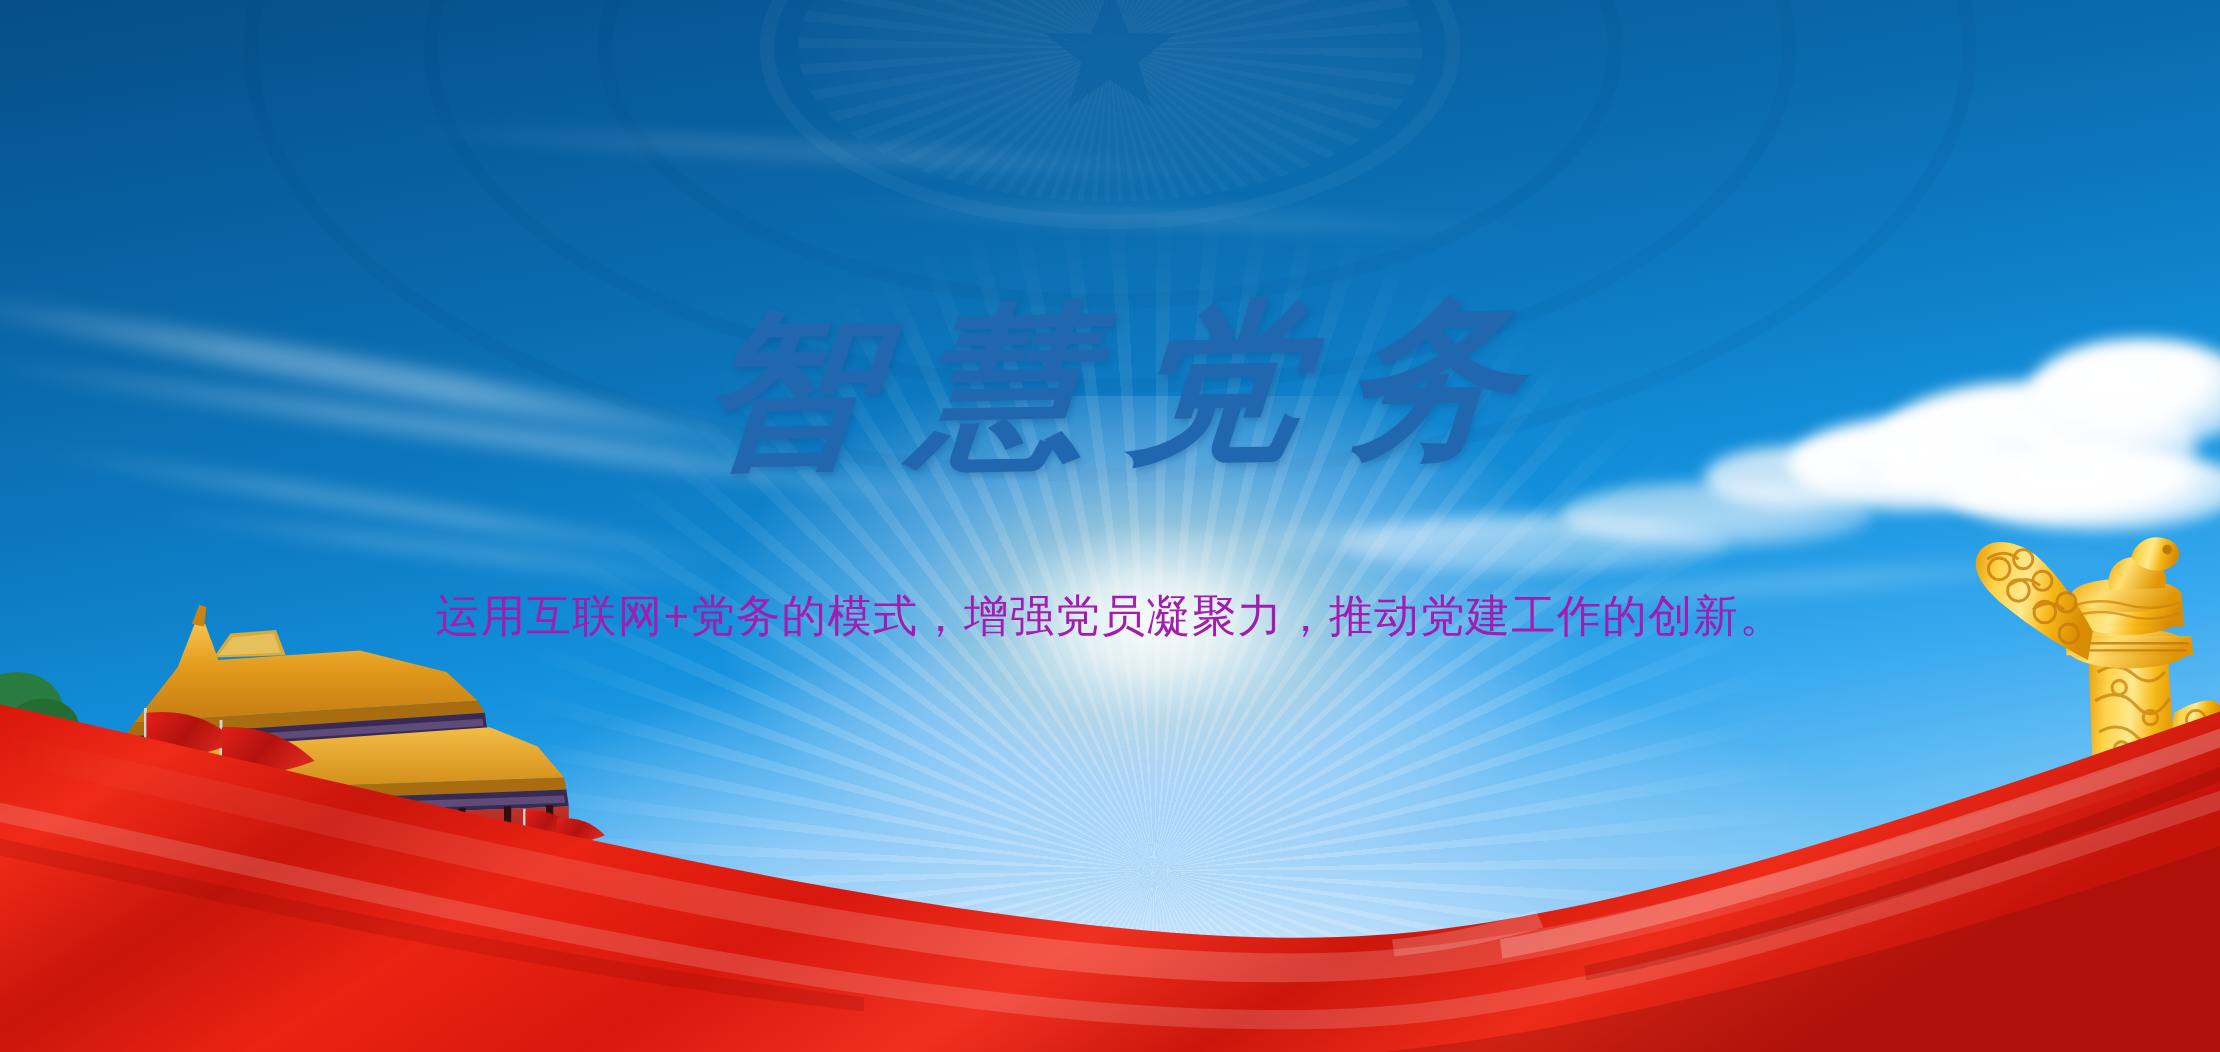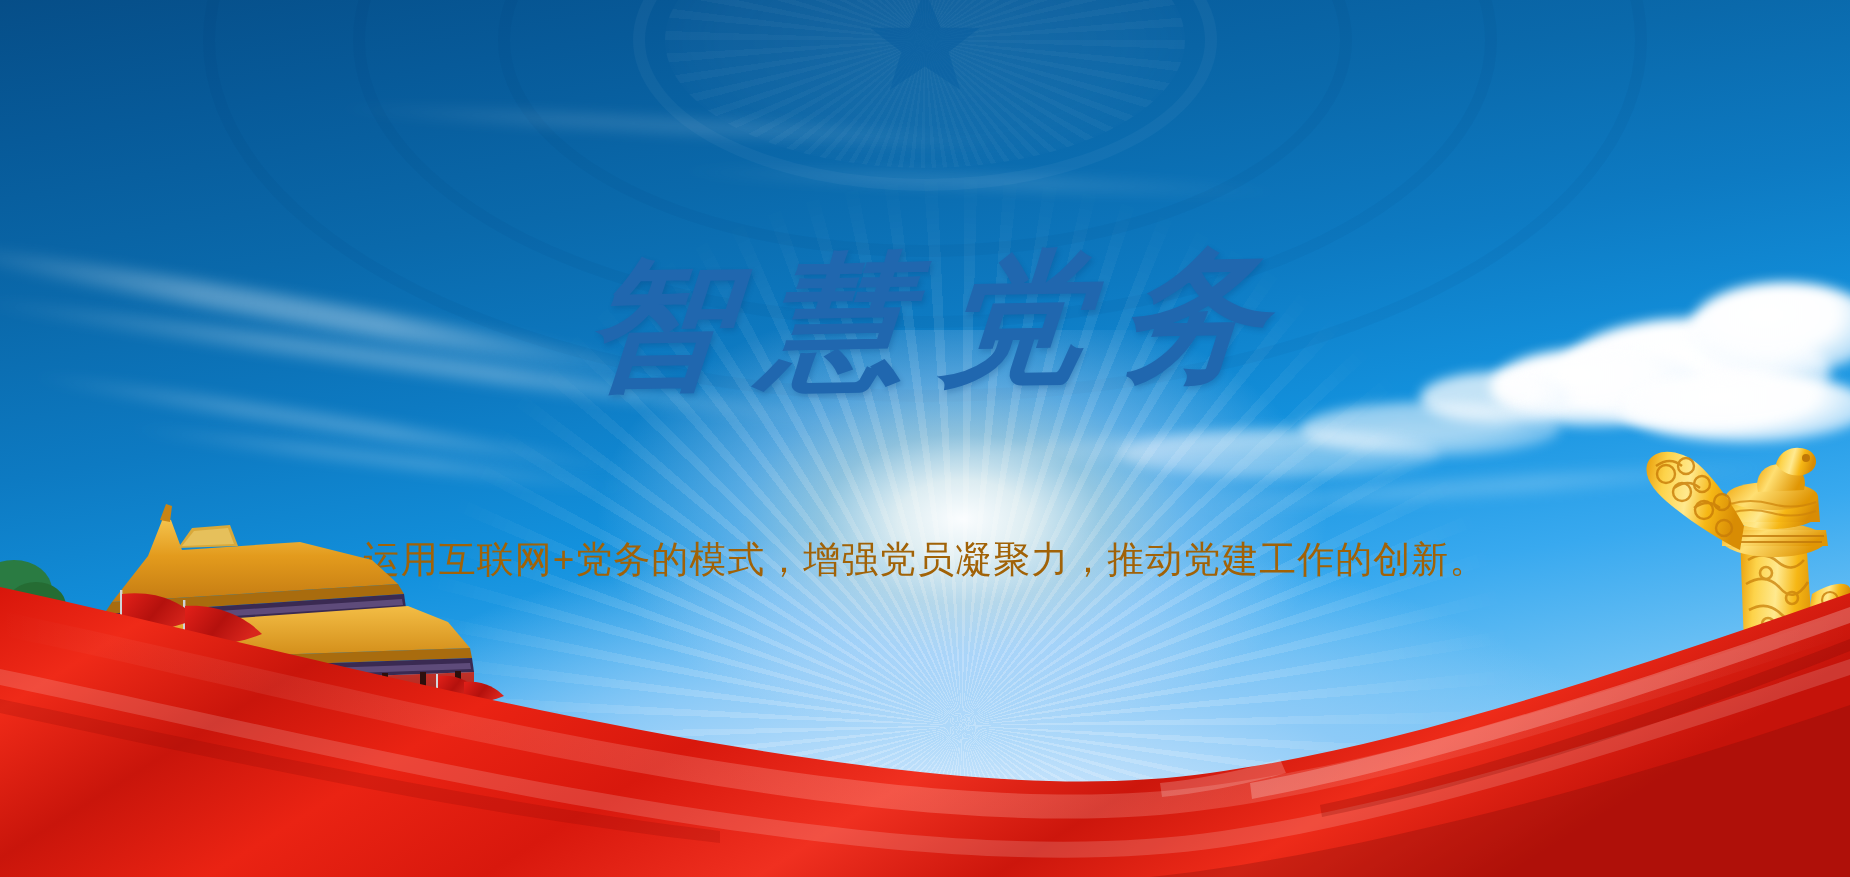--- a/index.html
+++ b/index.html
@@ -169,23 +169,22 @@
   }
   .subtitle {
     position: absolute;
     left: 0;
     right: 0;
     top: 494px;
     text-align: center;
     font-size: 37px;
     line-height: 1.1;
     letter-spacing: 1px;
-    color: #a16207;
+    color: #a21caf;
     white-space: nowrap;
-    margin-top: 46px;
   }
 
   
   .tiananmen { position: absolute; left: 0; top: 498px; width: 520px; height: 260px; }
   .tiananmen svg { display: block; }
 
   
   .huabiao { position: absolute; left: 1636px; top: 418px; width: 214px; height: 340px; }
 
   

